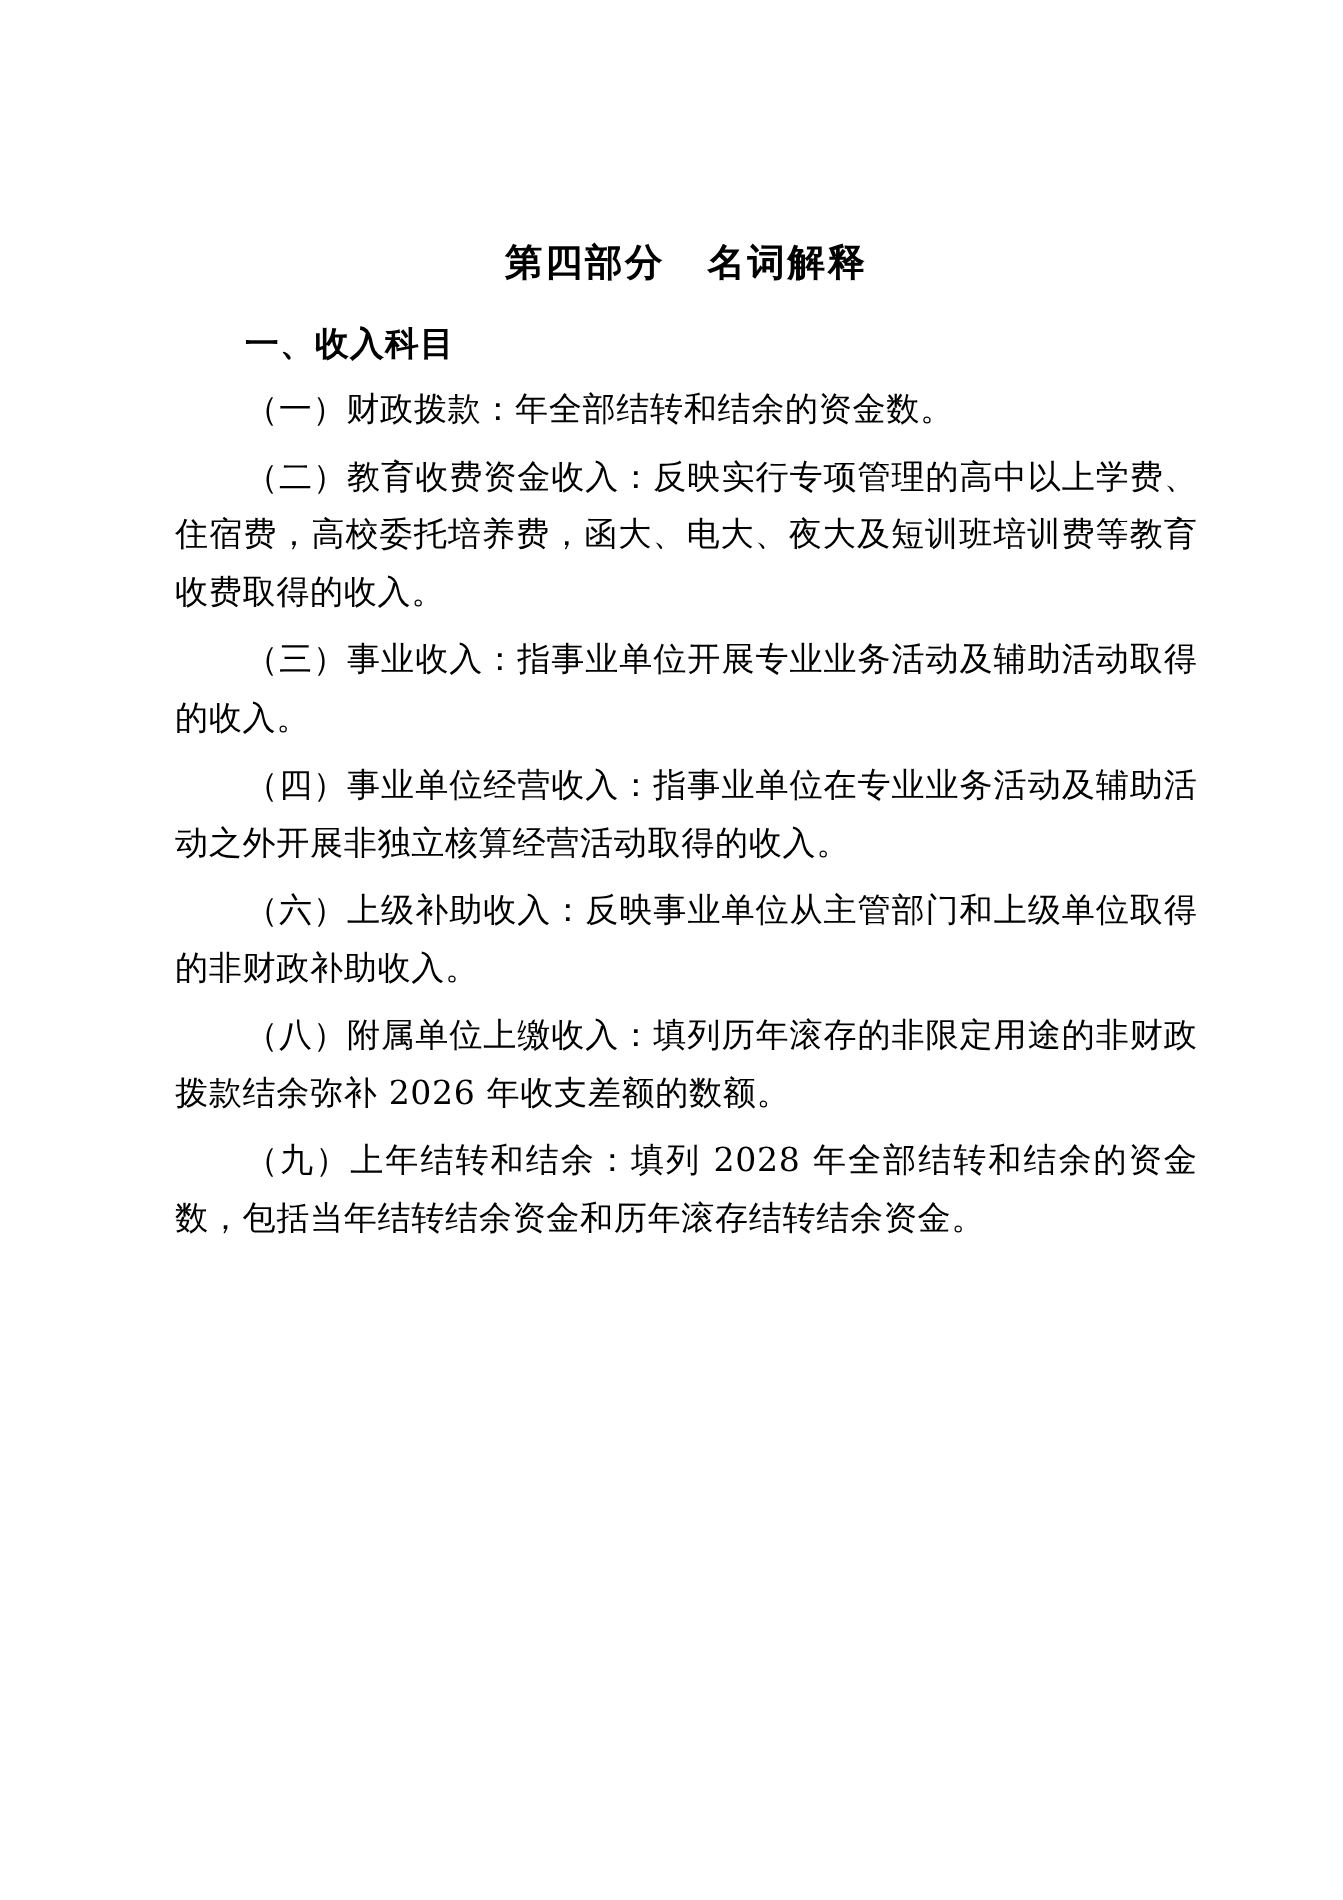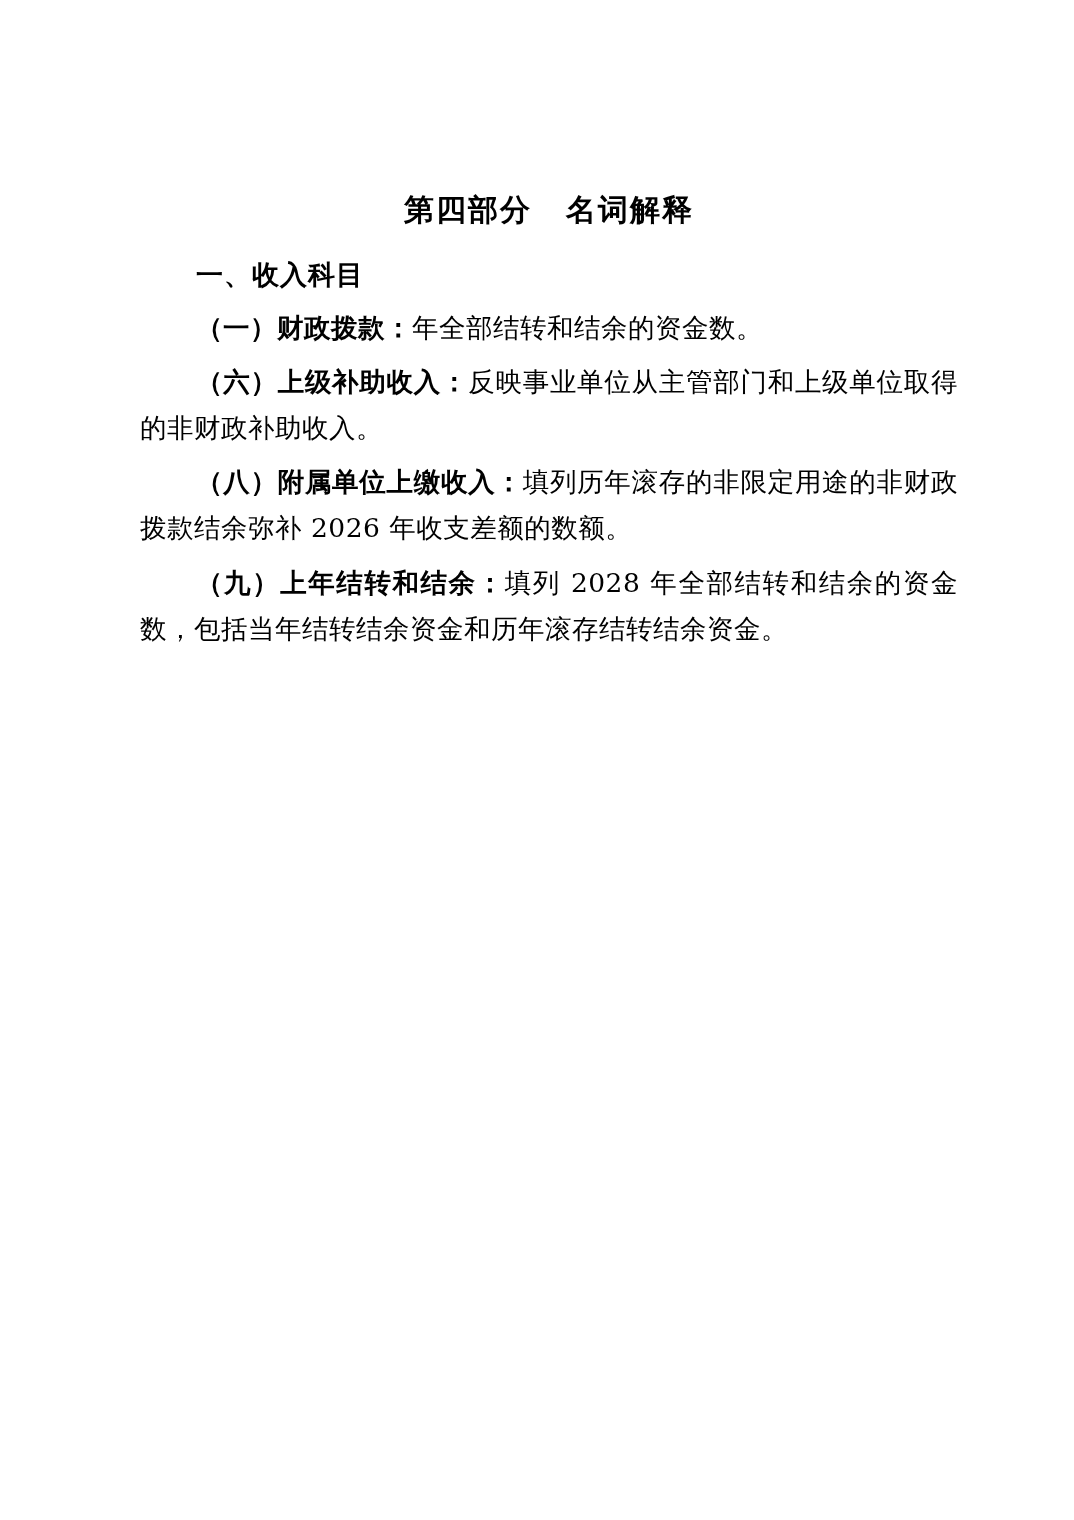--- a/index.html
+++ b/index.html
@@ -44,37 +44,40 @@
   .para {
     font-size: 26.5px;
     line-height: 1.74;
     margin: 0 0 8px 0;
     text-indent: 56px;
     text-align: justify;
     text-justify: inter-ideograph;
     letter-spacing: 0.5px;
   }
   .para .lead {
-    font-weight: bold;
+    font-weight: normal;
     font-family: "DejaVu Sans", "Liberation Sans", sans-serif;
   }
 </style>
 </head>
 <body>
 
 <div class="page">
 
   <h1 class="doc-title"><span>第四部分</span><span class="gap"></span><span>名词解释</span></h1>
 
   <h2 class="section-heading">一、收入科目</h2>
 
   <p class="para"><span class="lead">（一）财政拨款：</span><span>年全部结转和结余的资金数。</span></p>
 
+  <p class="para"><span class="lead">（二）教育收费资金收入：</span><span>反映实行专项管理的高中以上学费、住宿费，高校委托培养费，函大、电大、夜大及短训班培训费等教育收费取得的收入。</span></p>
 
+  <p class="para"><span class="lead">（三）事业收入：</span><span>指事业单位开展专业业务活动及辅助活动取得的收入。</span></p>
 
+  <p class="para"><span class="lead">（四）事业单位经营收入：</span><span>指事业单位在专业业务活动及辅助活动之外开展非独立核算经营活动取得的收入。</span></p>
 
 
   <p class="para"><span class="lead">（六）上级补助收入：</span><span>反映事业单位从主管部门和上级单位取得的非财政补助收入。</span></p>
 
 
   <p class="para"><span class="lead">（八）附属单位上缴收入：</span><span>填列历年滚存的非限定用途的非财政拨款结余弥补 2026 年收支差额的数额。</span></p>
 
   <p class="para"><span class="lead">（九）上年结转和结余：</span><span>填列 2028 年全部结转和结余的资金数，包括当年结转结余资金和历年滚存结转结余资金。</span></p>
 
 </div>

